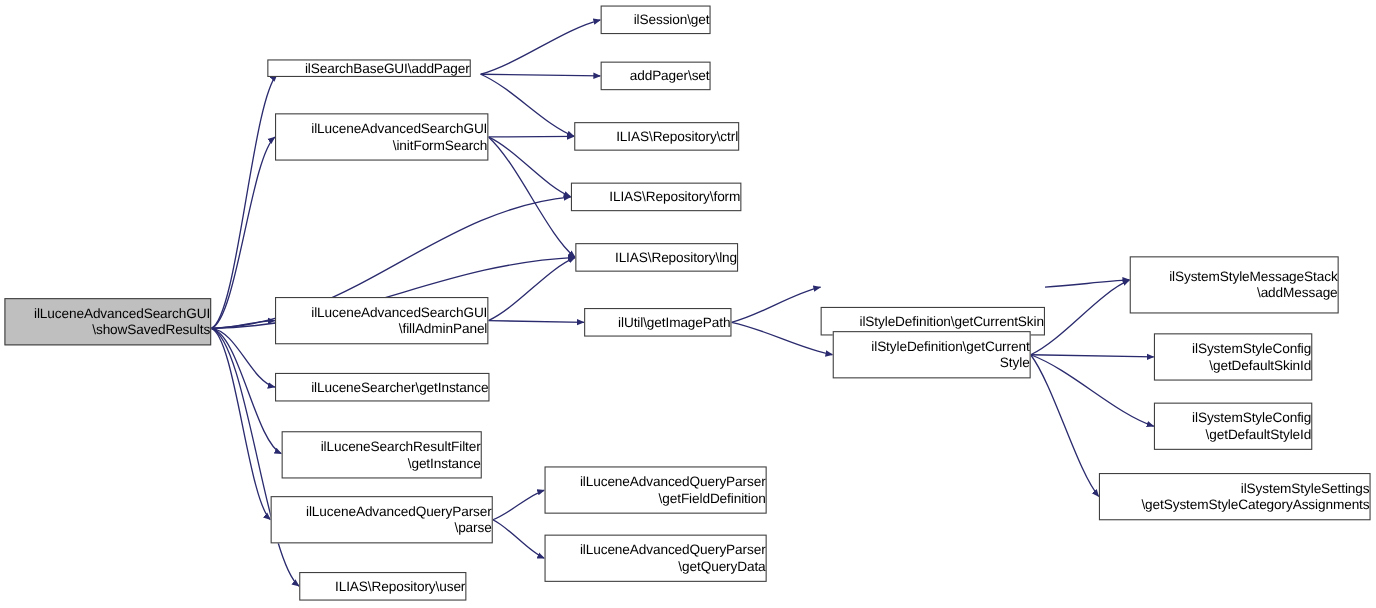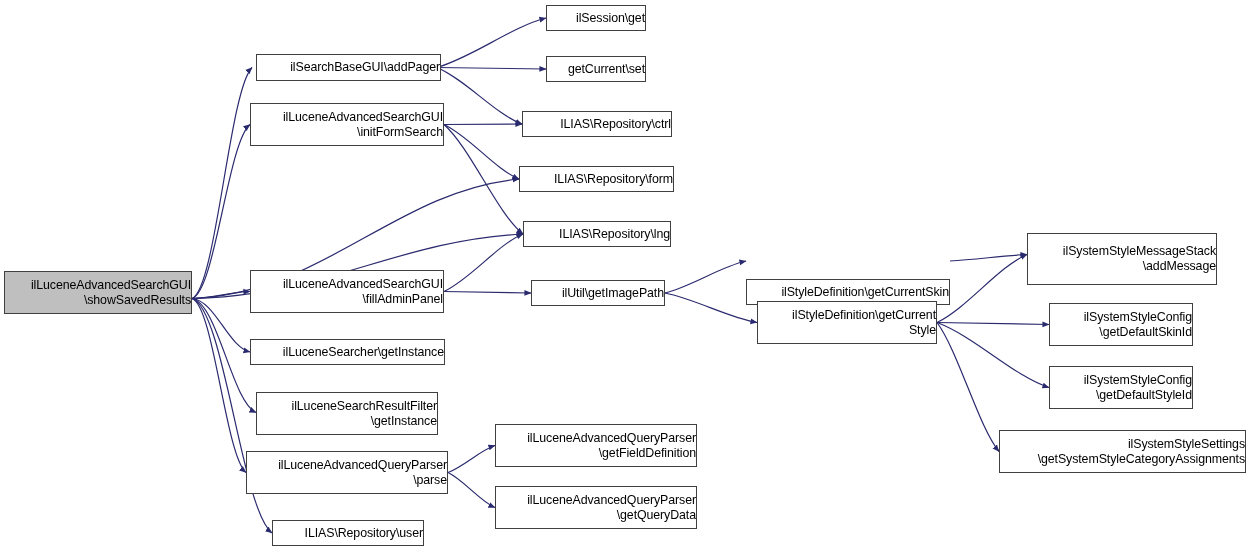--- a/index.html
+++ b/index.html
@@ -81,33 +81,33 @@
       <path d="M937,322.5 C967.6,307.54 998.2,266.74 1027,254.5" fill="none" stroke="#2a2a6e" stroke-width="1.2" marker-end="url(#ah)"></path>
       <path d="M937,322.5 L1049,324.5" fill="none" stroke="#2a2a6e" stroke-width="1.2" marker-end="url(#ah)"></path>
       <path d="M937,322.5 C975.08,336.8 1013.16,375.8 1049,387.5" fill="none" stroke="#2a2a6e" stroke-width="1.2" marker-end="url(#ah)"></path>
       <path d="M937,322.5 C958.08,350.88 979.16,428.28 999,451.5" fill="none" stroke="#2a2a6e" stroke-width="1.2" marker-end="url(#ah)"></path>
       <path d="M448,472.5 C463.98,466.56 479.96,450.36 495,445.5" fill="none" stroke="#2a2a6e" stroke-width="1.2" marker-end="url(#ah)"></path>
       <path d="M448,472.5 C463.98,480.2 479.96,501.2 495,507.5" fill="none" stroke="#2a2a6e" stroke-width="1.2" marker-end="url(#ah)"></path>
     </svg>
   <div id="node-layer">
       <div class="node root" style="left: 4px; top: 271px; width: 188px; height: 43px;"><span class="lbl">ilLuceneAdvancedSearchGUI
 \showSavedResults</span></div>
-      <div class="node" style="left: 256px; top: 54px; width: 185px; height: 27px;"><span class="lbl">ilSearchBaseGUI\addPager</span></div>
+      <div class="node" style="left: 243px; top: 54px; width: 185px; height: 16px;"><span class="lbl">ilSearchBaseGUI\addPager</span></div>
       <div class="node" style="left: 250px; top: 103px; width: 194px; height: 43px;"><span class="lbl">ilLuceneAdvancedSearchGUI
 \initFormSearch</span></div>
       <div class="node" style="left: 250px; top: 270px; width: 194px; height: 43px;"><span class="lbl">ilLuceneAdvancedSearchGUI
 \fillAdminPanel</span></div>
       <div class="node" style="left: 250px; top: 339px; width: 195px; height: 26px;"><span class="lbl">ilLuceneSearcher\getInstance</span></div>
       <div class="node" style="left: 256px; top: 392px; width: 182px; height: 43px;"><span class="lbl">ilLuceneSearchResultFilter
 \getInstance</span></div>
       <div class="node" style="left: 246px; top: 451px; width: 202px; height: 43px;"><span class="lbl">ilLuceneAdvancedQueryParser
 \parse</span></div>
       <div class="node" style="left: 272px; top: 520px; width: 152px; height: 26px;"><span class="lbl">ILIAS\Repository\user</span></div>
       <div class="node" style="left: 546px; top: 5px; width: 100px; height: 26px;"><span class="lbl">ilSession\get</span></div>
-      <div class="node" style="left: 546px; top: 56px; width: 100px; height: 26px;"><span class="lbl">getCurrent\set</span></div>
+      <div class="node" style="left: 546px; top: 56px; width: 100px; height: 26px;"><span class="lbl">addPager\set</span></div>
       <div class="node" style="left: 522px; top: 111px; width: 150px; height: 26px;"><span class="lbl">ILIAS\Repository\ctrl</span></div>
       <div class="node" style="left: 519px; top: 166px; width: 155px; height: 26px;"><span class="lbl">ILIAS\Repository\form</span></div>
       <div class="node" style="left: 523px; top: 221px; width: 148px; height: 26px;"><span class="lbl">ILIAS\Repository\lng</span></div>
       <div class="node" style="left: 531px; top: 280px; width: 134px; height: 26px;"><span class="lbl">ilUtil\getImagePath</span></div>
       <div class="node" style="left: 495px; top: 424px; width: 202px; height: 43px;"><span class="lbl">ilLuceneAdvancedQueryParser
 \getFieldDefinition</span></div>
       <div class="node" style="left: 495px; top: 486px; width: 202px; height: 43px;"><span class="lbl">ilLuceneAdvancedQueryParser
 \getQueryData</span></div>
       <div class="node" style="left: 746px; top: 248px; width: 204px; height: 26px; margin-top: 31px;"><span class="lbl">ilStyleDefinition\getCurrentSkin</span></div>
       <div class="node" style="left: 757px; top: 301px; width: 180px; height: 43px;"><span class="lbl">ilStyleDefinition\getCurrent

